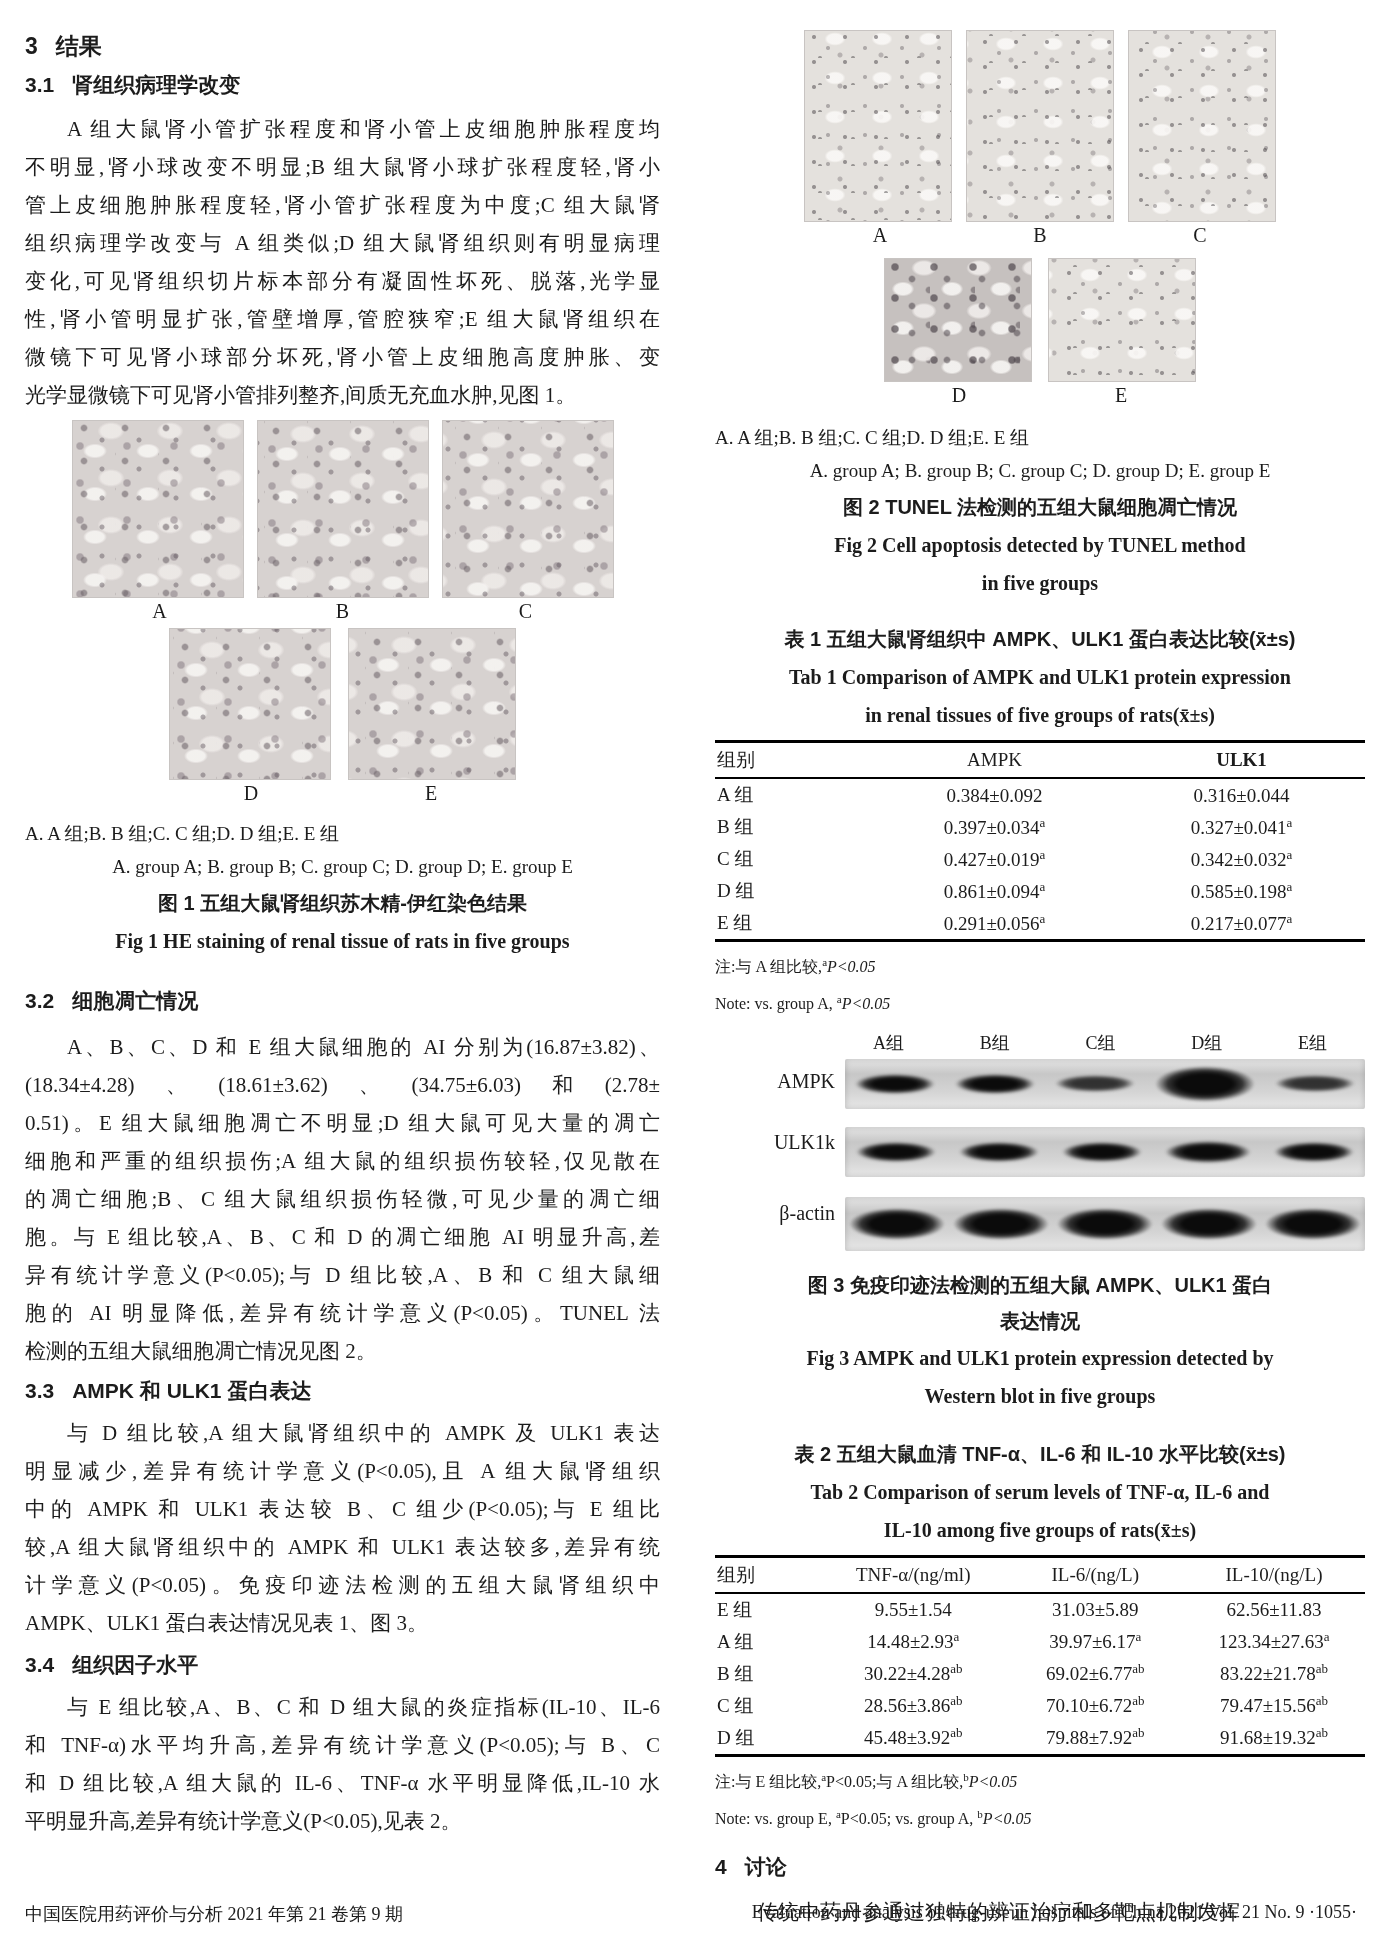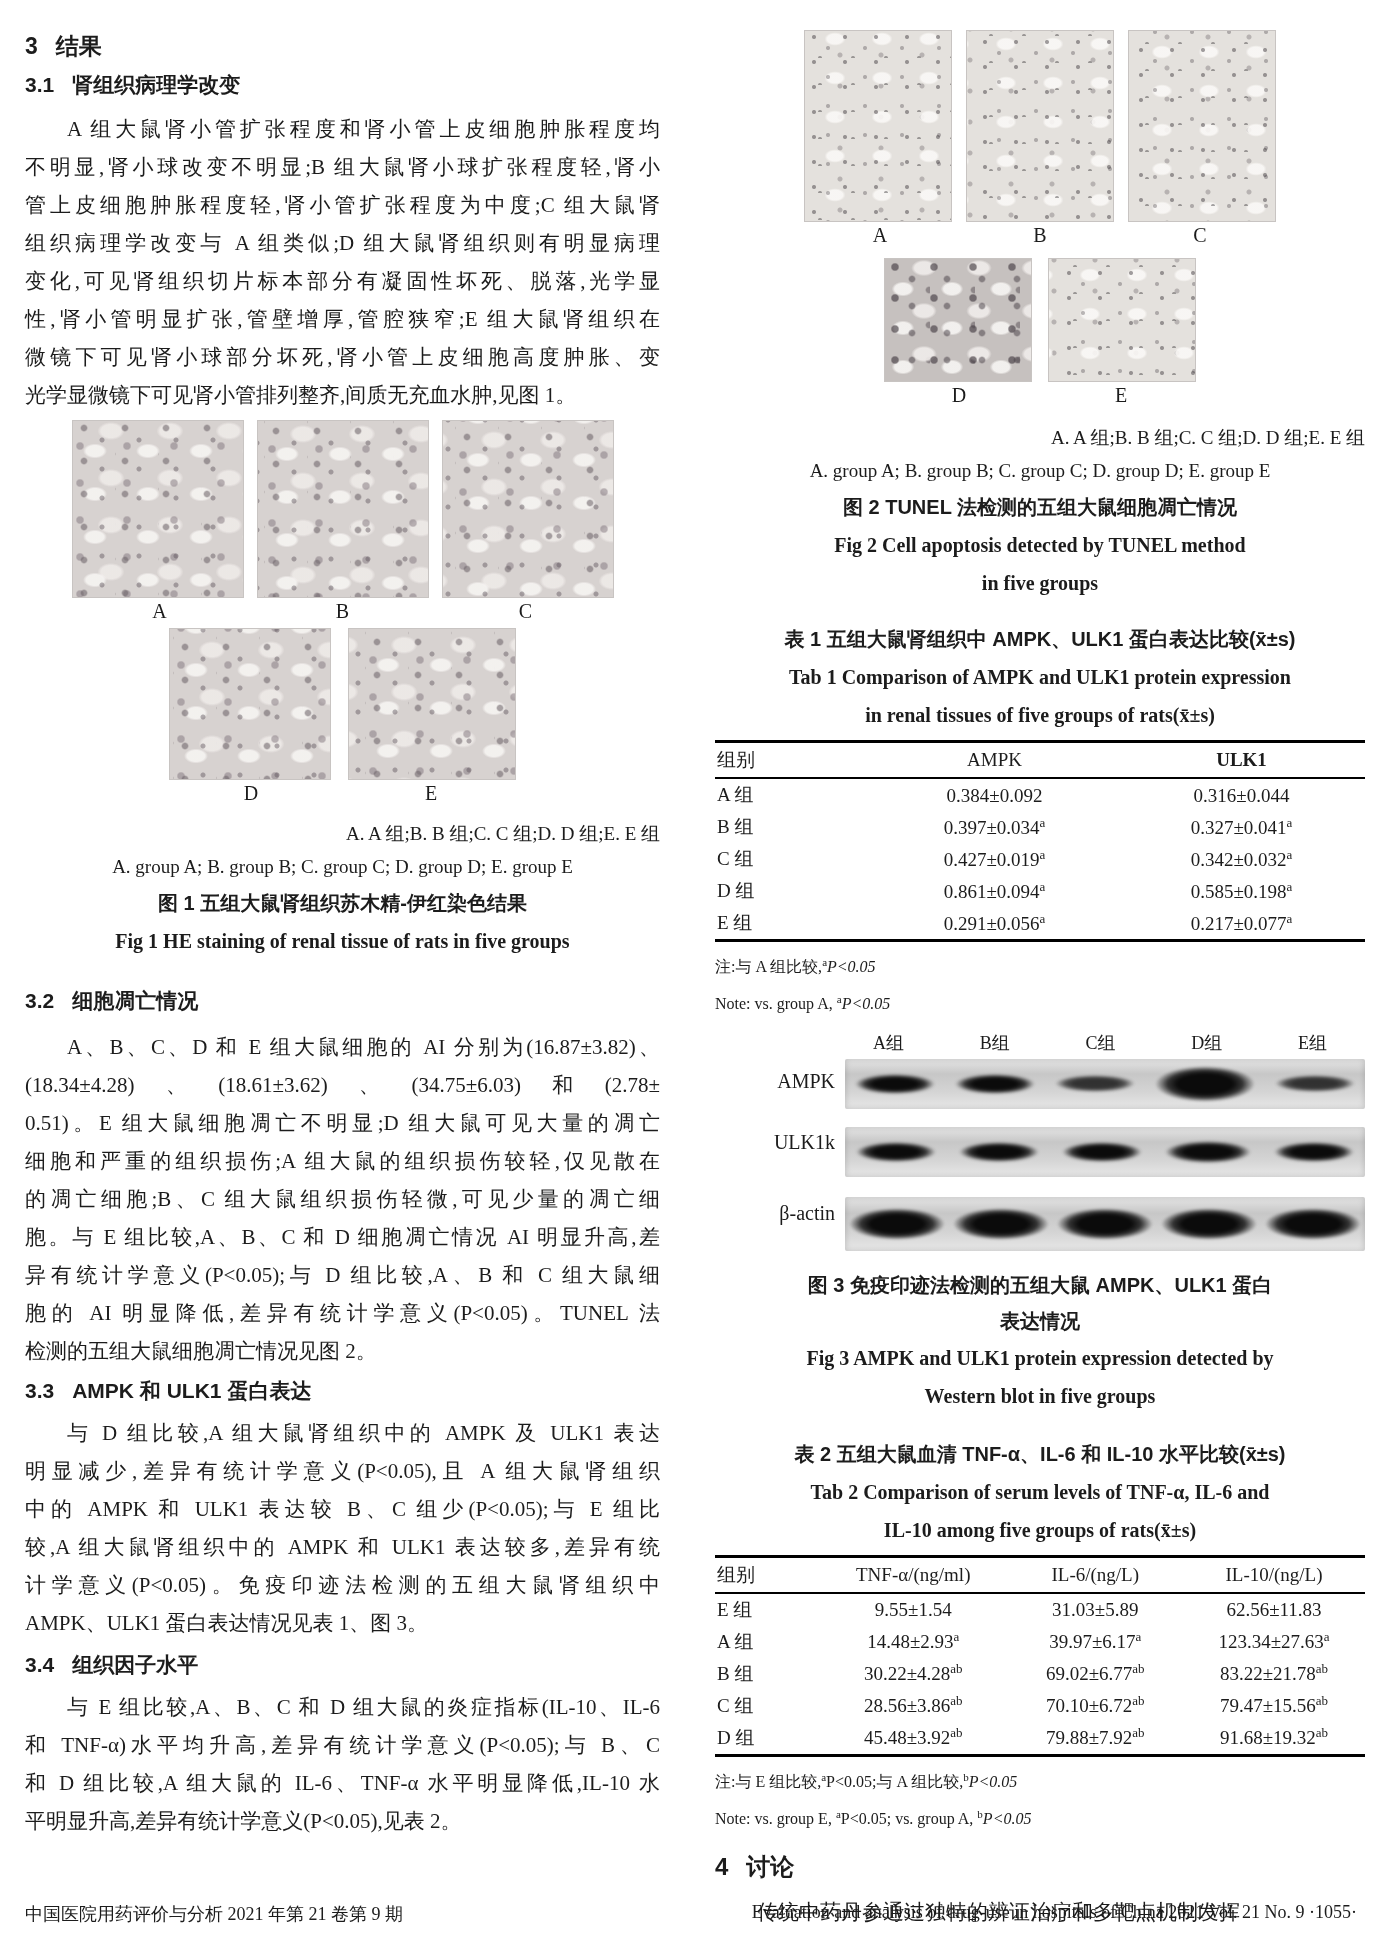--- a/index.html
+++ b/index.html
@@ -50,21 +50,21 @@
     background-size:31px 25px,37px 29px,33px 27px,47px 39px,41px 31px;}
   .histo.dark{background-color:#c6c1bf;
     background-image:
       radial-gradient(circle at 10px 8px, rgba(70,62,68,0.65) 0 3px, transparent 4.5px),
       radial-gradient(circle at 27px 20px, rgba(80,72,78,0.55) 0 2.5px, transparent 4px),
       radial-gradient(ellipse 15px 10px at 18px 30px, rgba(244,242,240,0.95) 0 55%, transparent 75%),
       radial-gradient(ellipse 17px 11px at 39px 9px, rgba(240,236,234,0.9) 0 55%, transparent 75%),
       radial-gradient(circle at 44px 31px, rgba(86,78,84,0.5) 0 2.5px, transparent 4px);
     background-size:39px 31px,35px 27px,49px 39px,55px 43px,45px 35px;}
 
-  .legend-cn{font-size:19px;line-height:32px;text-align:right;margin-top:12px;}
+  .legend-cn{font-size:19px;line-height:32px;text-align:left;margin-top:12px;}
   .legend-en{font-size:19px;line-height:34px;text-align:center;}
   .cap-cn{font-family:"Liberation Sans","DejaVu Sans",sans-serif;font-weight:bold;
           font-size:20px;line-height:38px;text-align:center;}
   .cap-en{font-weight:bold;font-size:20px;line-height:38px;text-align:center;}
 
   
   .sci-table{width:100%;border-collapse:collapse;font-size:19px;margin-top:6px;
              border-top:3px solid #000;border-bottom:3px solid #000;}
   .sci-table thead th{font-weight:normal;border-bottom:2px solid #000;height:32px;
                       text-align:center;}
@@ -151,21 +151,21 @@
   <div class="h-sub" style="margin-top:26px;">
     <span class="num">3.2</span><span>细胞凋亡情况</span>
   </div>
 
   <div class="para" style="margin-top:12px;">
       <div class="jline first">A、B、C、D 和 E 组大鼠细胞的 AI 分别为(16.87±3.82)、</div>
       <div class="jline">(18.34±4.28)、(18.61±3.62)、(34.75±6.03)和(2.78±</div>
       <div class="jline">0.51)。E 组大鼠细胞凋亡不明显;D 组大鼠可见大量的凋亡</div>
       <div class="jline">细胞和严重的组织损伤;A 组大鼠的组织损伤较轻,仅见散在</div>
       <div class="jline">的凋亡细胞;B、C 组大鼠组织损伤轻微,可见少量的凋亡细</div>
-      <div class="jline">胞。与 E 组比较,A、B、C 和 D 细胞凋亡情况 AI 明显升高,差</div>
+      <div class="jline">胞。与 E 组比较,A、B、C 和 D 的凋亡细胞 AI 明显升高,差</div>
       <div class="jline">异有统计学意义(P&lt;0.05);与 D 组比较,A、B 和 C 组大鼠细</div>
       <div class="jline">胞的 AI 明显降低,差异有统计学意义(P&lt;0.05)。TUNEL 法</div>
       <div class="jline last">检测的五组大鼠细胞凋亡情况见图 2。</div>
     </div>
 
   <div class="h-sub" style="margin-top:6px;">
     <span class="num">3.3</span><span>AMPK 和 ULK1 蛋白表达</span>
   </div>
 
   <div class="para" style="margin-top:8px;">
@@ -351,21 +351,21 @@
           <td><span>45.48±3.92</span><sup>ab</sup></td>
           <td><span>79.88±7.92</span><sup>ab</sup></td>
           <td><span>91.68±19.32</span><sup>ab</sup></td>
         </tr>
       </tbody>
     </table>
     <div class="note"><span>注:与 E 组比较,</span><sup>a</sup><span>P&lt;0.05;与 A 组比较,</span><sup>b</sup><span class="p-it">P&lt;0.05</span></div>
     <div class="note"><span>Note: vs. group E, </span><sup>a</sup><span>P&lt;0.05; vs. group A, </span><sup>b</sup><span class="p-it">P&lt;0.05</span></div>
   </div>
 
-  <div class="h-sec" style="margin-top:20px;font-size:24px;">
+  <div class="h-sec" style="margin-top:20px;font-size:21px;">
     <span class="num">4</span><span>讨论</span>
   </div>
 
   <div class="para" style="margin-top:10px;">
       <div class="jline first last">传统中药丹参通过独特的辨证治疗和多靶点机制发挥</div>
     </div>
 </div>
 
 <div id="footer">
   <span>中国医院用药评价与分析  2021 年第 21 卷第 9 期</span>

